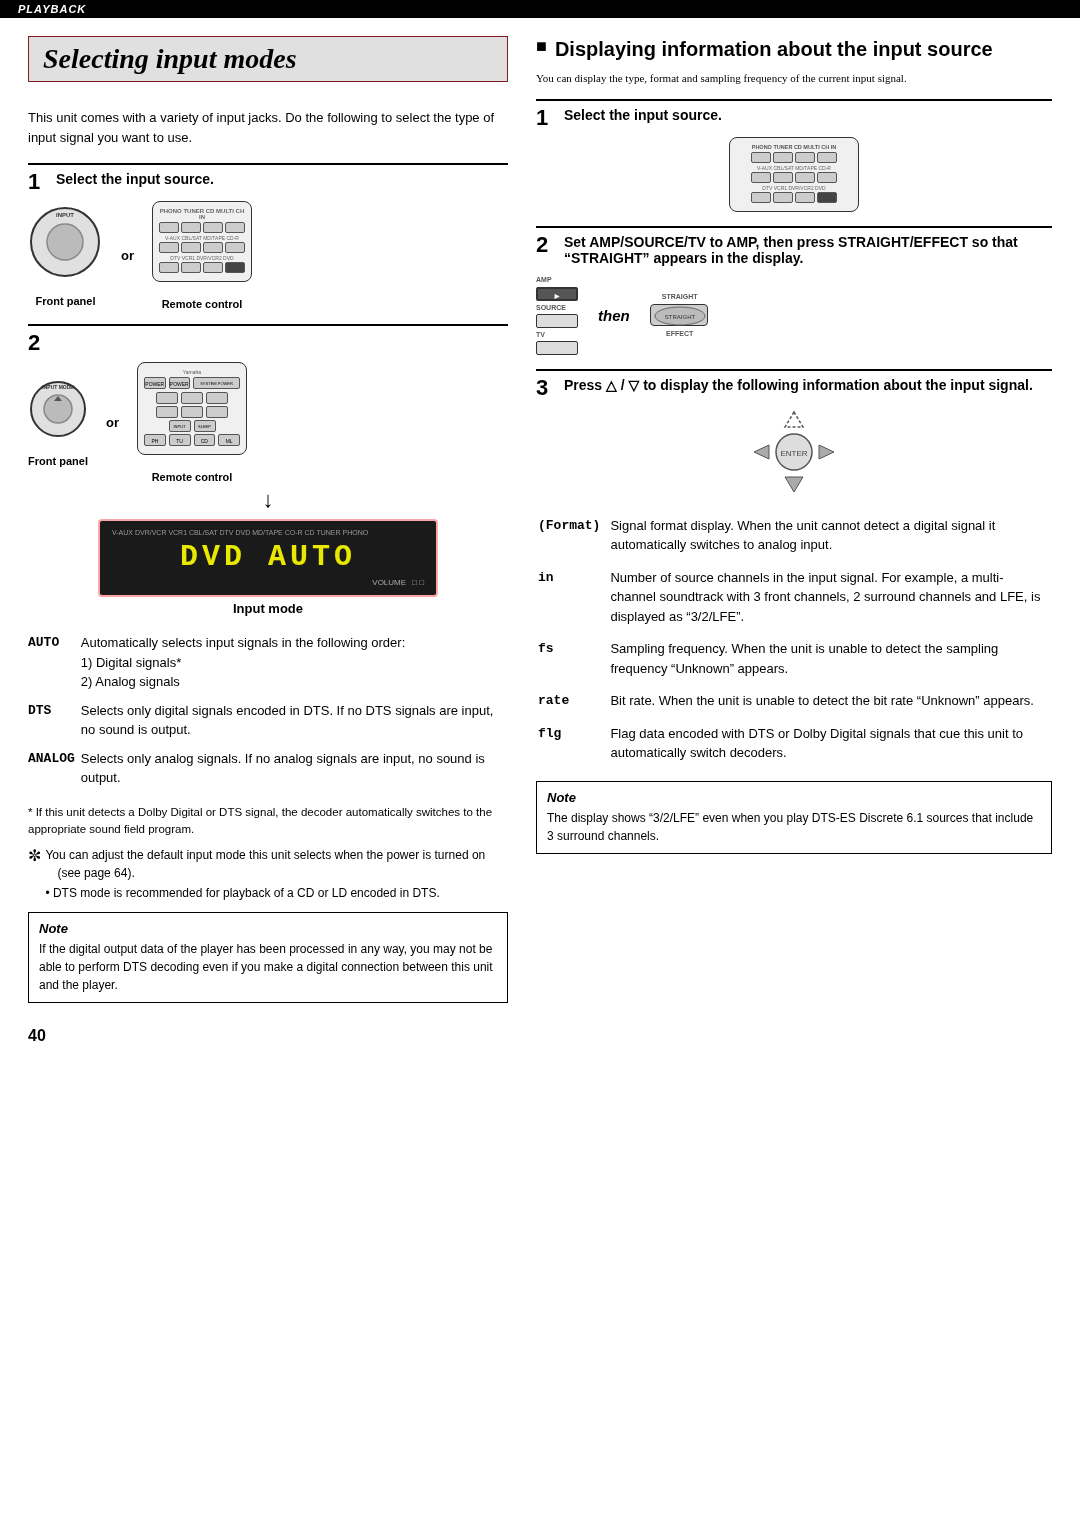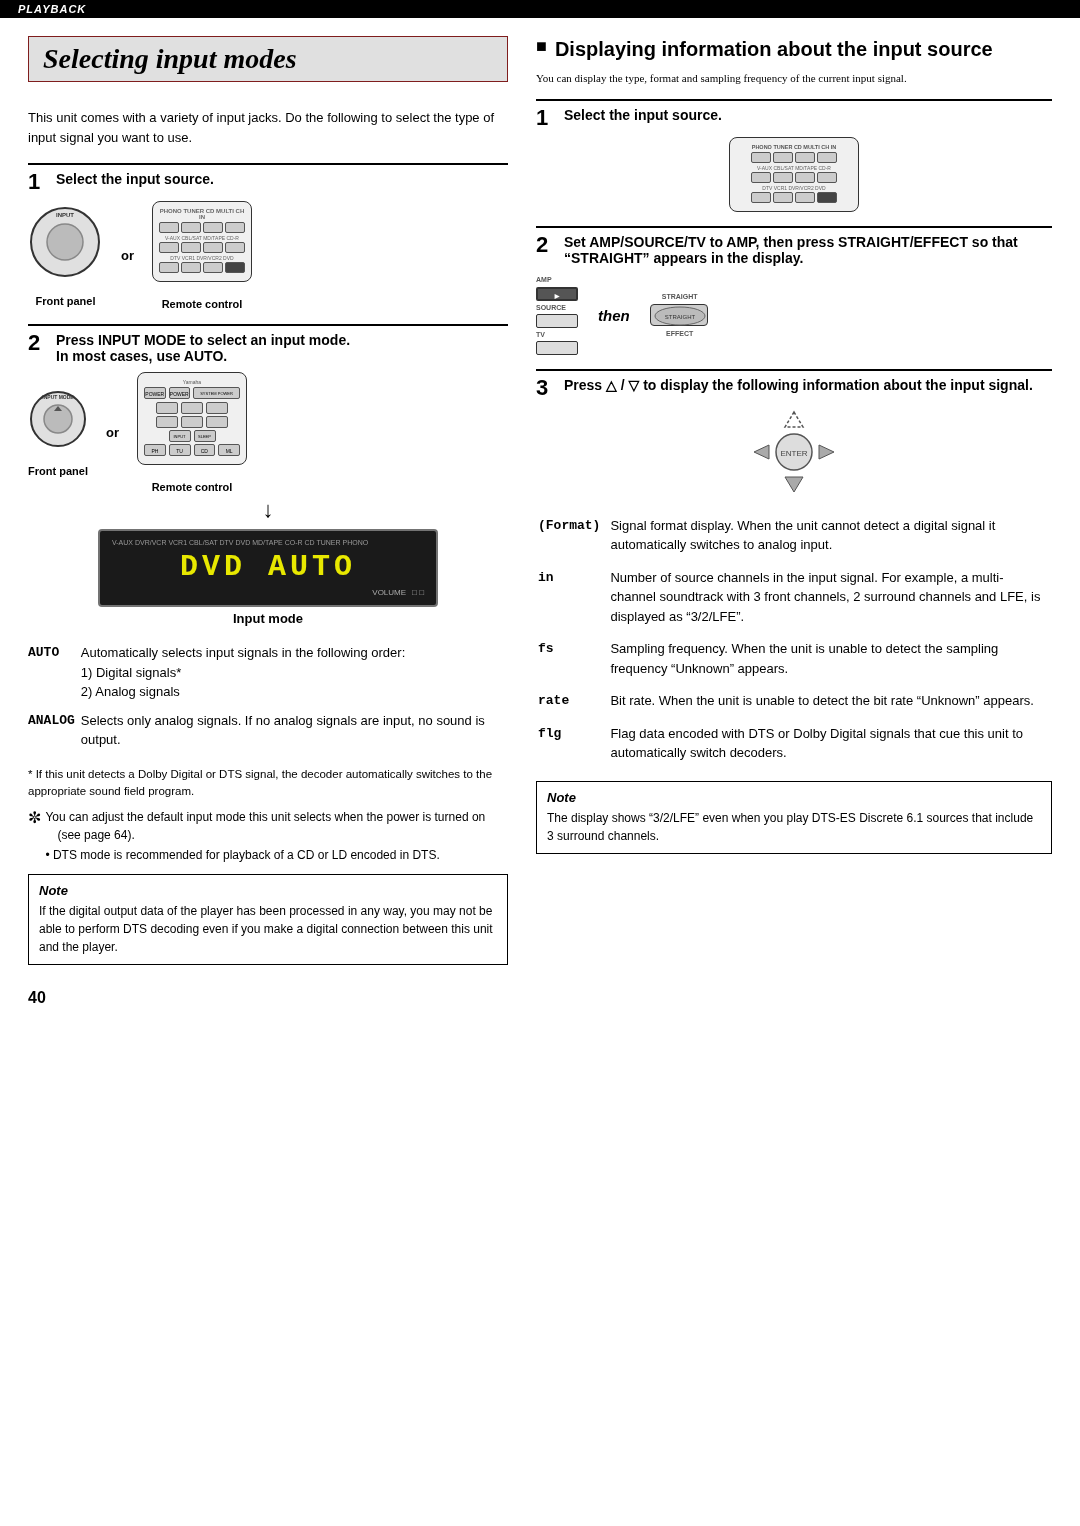--- a/index.html
+++ b/index.html
@@ -304,24 +304,20 @@
             </div>
           </div>
           <span class="device-label">Remote control</span>
         </div>
       </div>
     </div>
 
     <div class="section-step">
       <div class="step-header">
         <span class="step-number">2</span>
-        <div>
-          <div class="step-title">Press INPUT MODE to select an input mode.</div>
-          <div class="step-subtitle">In most cases, use AUTO.</div>
-        </div>
       </div>
       <div class="device-row">
         <div class="device-img-box">
           <svg width="60" height="60">
             <ellipse cx="30" cy="30" rx="27" ry="27" fill="#e0e0e0" stroke="#333" stroke-width="2"></ellipse>
             <ellipse cx="30" cy="30" rx="14" ry="14" fill="#bbb" stroke="#888" stroke-width="1.5"></ellipse>
             <text x="30" y="10" text-anchor="middle" font-size="5" font-weight="bold" fill="#333">INPUT MODE</text>
             <polyline points="30,17 26,22 34,22" fill="#555"></polyline>
           </svg>
           <span class="device-label">Front panel</span>
@@ -356,39 +352,43 @@
               <div class="rb">ML</div>
             </div>
           </div>
           <span class="device-label">Remote control</span>
         </div>
       </div>
 
       <div class="arrow-down">↓</div>
 
       <div style="margin: 6px 0;">
-        <div style="background:#1a1a1a;border:2px solid #737373;border-radius:4px;padding:8px 12px;width:340px;margin:0 auto;">
+        <div style="background:#1a1a1a;border:2px solid #fca5a5;border-radius:4px;padding:8px 12px;width:340px;margin:0 auto;">
           <div style="display:flex;justify-content:space-between;font-size:7px;color:#999;margin-bottom:4px;">
             <span>V-AUX DVR/VCR VCR1 CBL/SAT DTV DVD MD/TAPE CO-R CD TUNER PHONO</span>
           </div>
           <div style="color:#e8e800;font-family:'Courier New',monospace;font-size:30px;font-weight:bold;letter-spacing:4px;text-align:center;">DVD AUTO</div>
           <div style="display:flex;justify-content:flex-end;gap:6px;margin-top:4px;">
             <span style="color:#aaa;font-size:8px;">VOLUME</span>
             <span style="color:#aaa;font-size:8px;">□ □</span>
           </div>
         </div>
         <div class="input-mode-label">Input mode</div>
       </div>
     </div>
 
     <table class="mode-table">
       <tbody>
         <tr>
           <td class="mode-name">AUTO</td>
           <td>Automatically selects input signals in the following order:<br>1) Digital signals*<br>2) Analog signals</td>
+        </tr>
+        <tr>
+          <td class="mode-name">DTS</td>
+          <td>Selects only digital signals encoded in DTS. If no DTS signals are input, no sound is output.</td>
         </tr>
         <tr>
           <td class="mode-name">ANALOG</td>
           <td>Selects only analog signals. If no analog signals are input, no sound is output.</td>
         </tr>
       </tbody>
     </table>
 
     <p class="footnote">* If this unit detects a Dolby Digital or DTS signal, the decoder automatically switches to the appropriate sound field program.</p>
 

